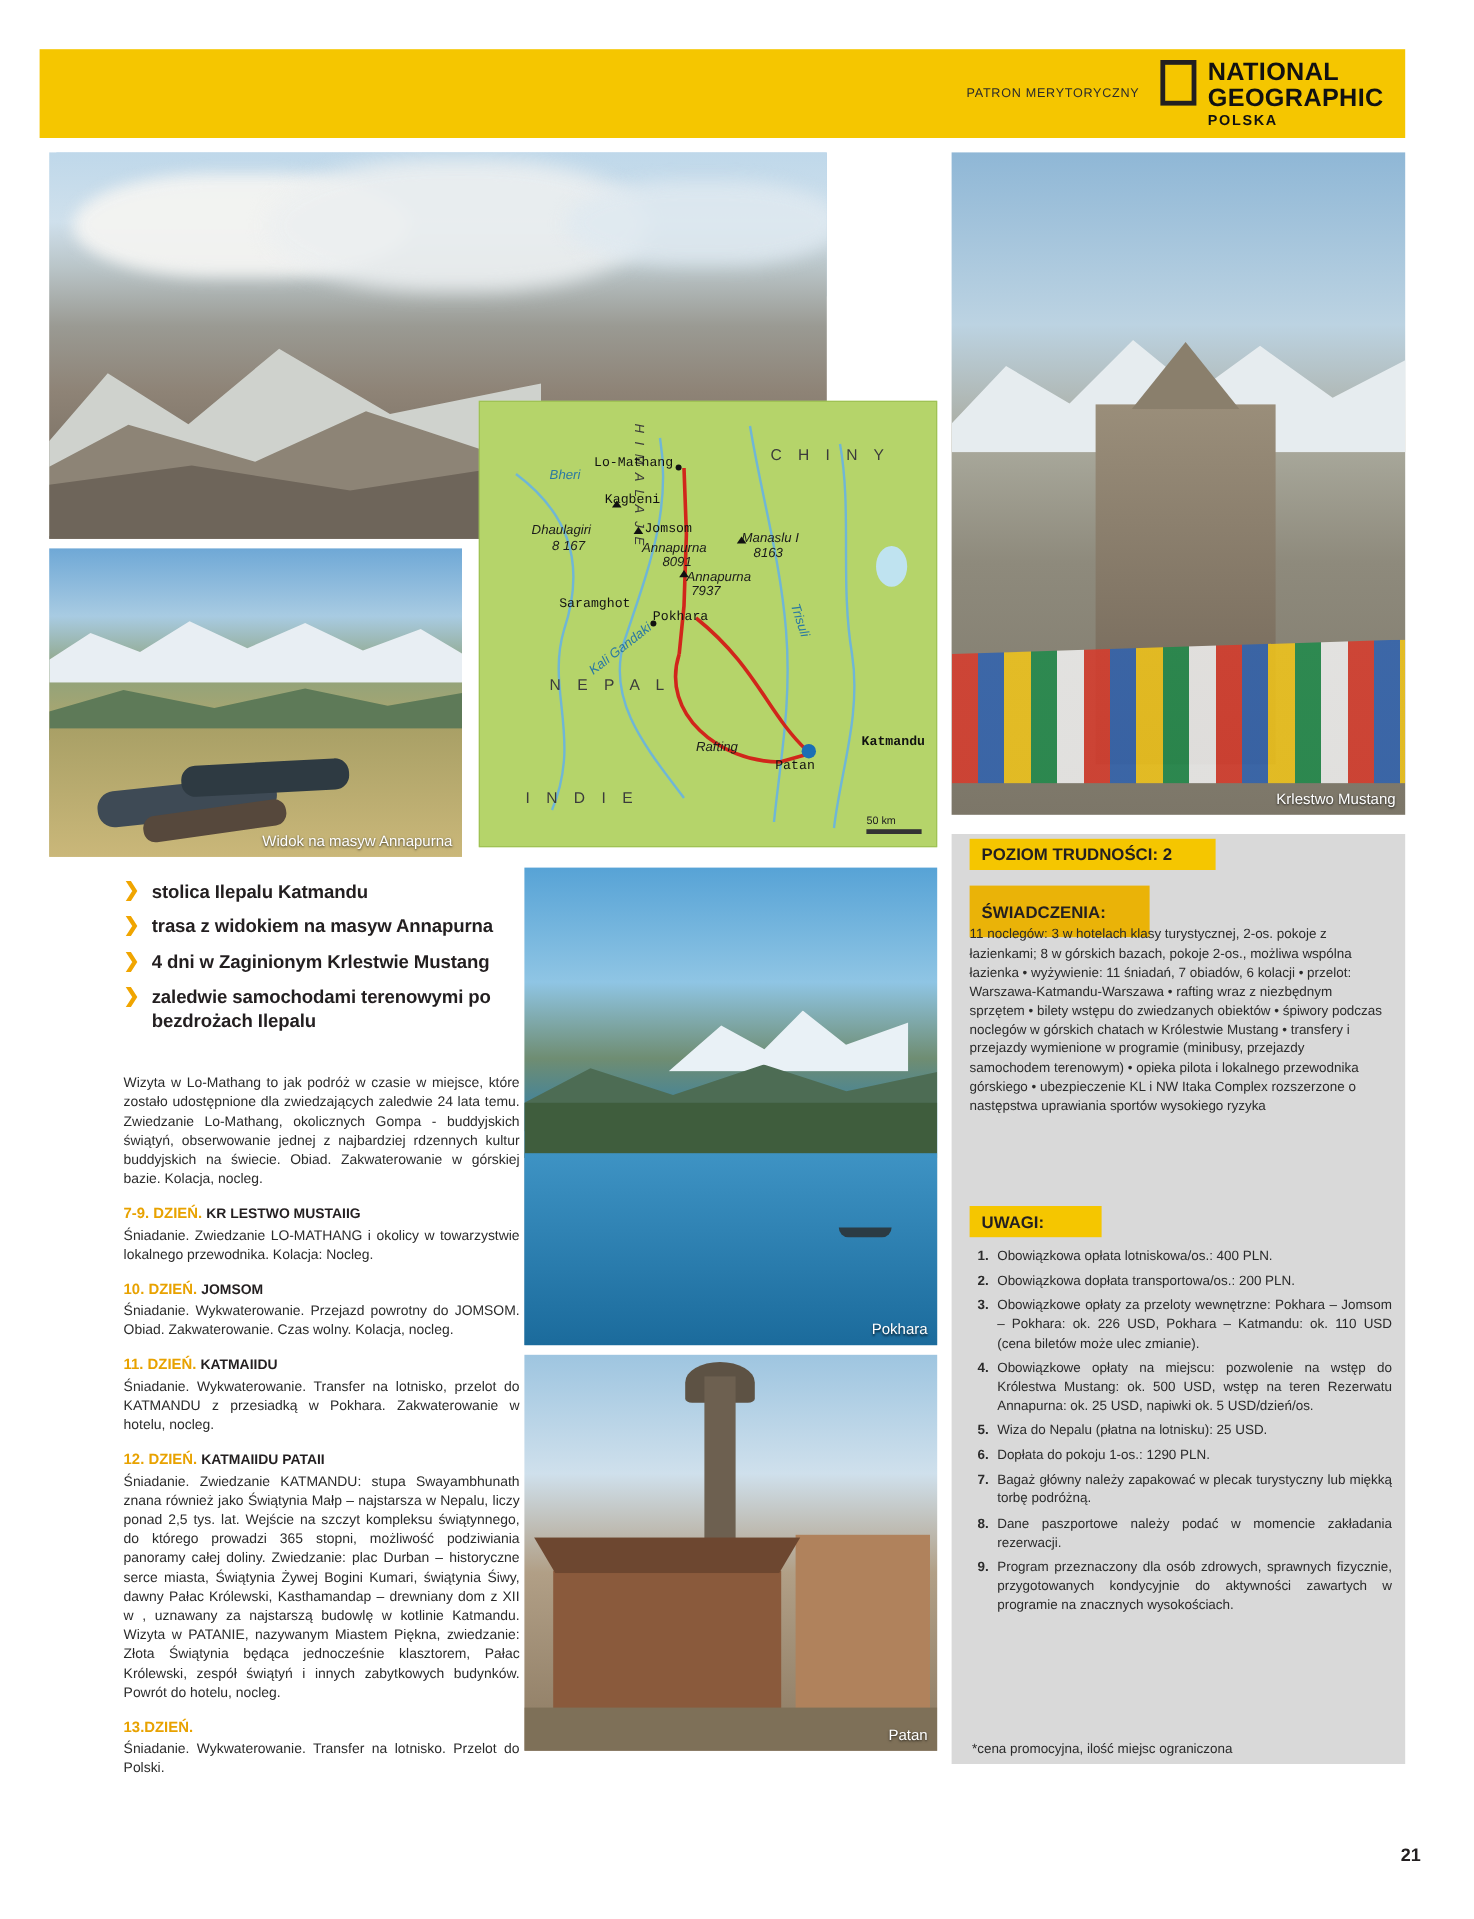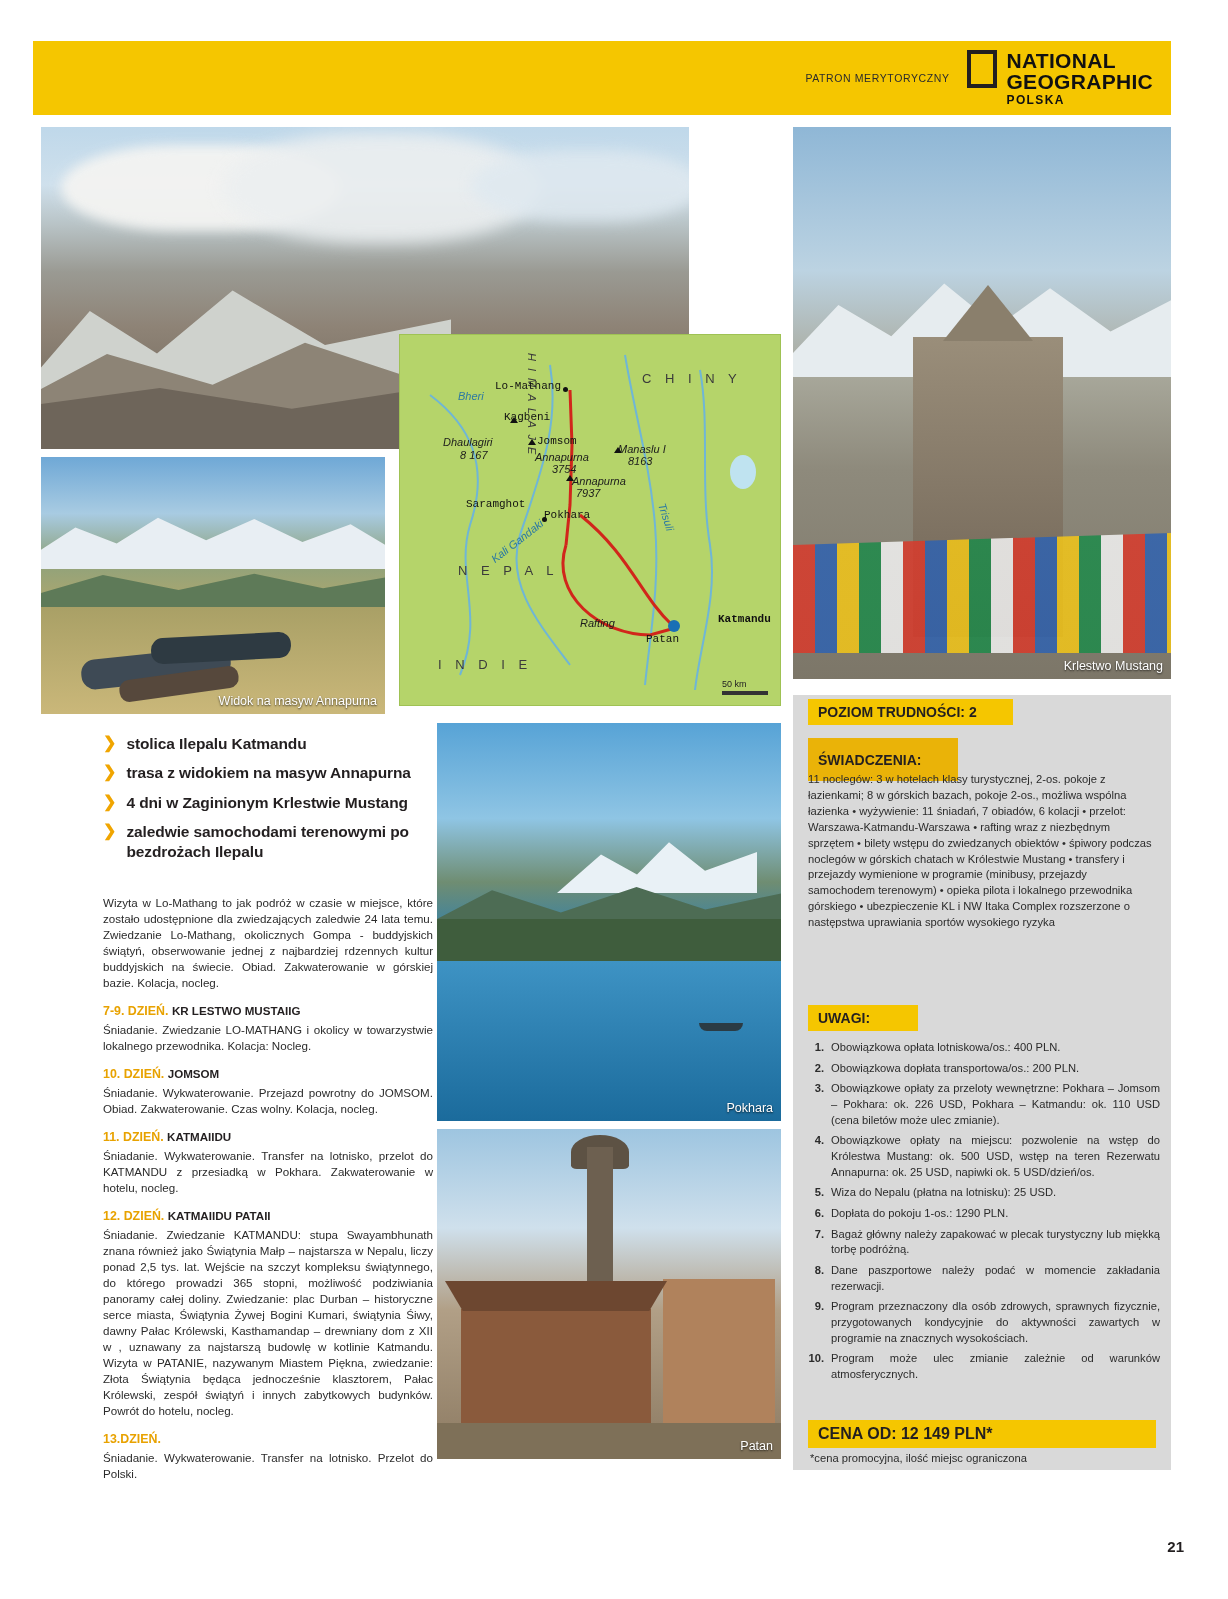--- a/index.html
+++ b/index.html
@@ -229,21 +229,21 @@
     <span class="map-city" style="left:104px;top:76px;">Kagbeni</span>
     <span class="map-city" style="left:137px;top:100px;">Jomsom</span>
     <span class="map-city" style="left:66px;top:163px;">Saramghot</span>
     <span class="map-city" style="left:144px;top:174px;">Pokhara</span>
     <span class="map-city" style="left:283px;top:278px;font-weight:bold;margin-left:35px;">Katmandu</span>
     <span class="map-city" style="left:246px;top:298px;">Patan</span>
 
     <span class="map-label it" style="left:43px;top:101px;">Dhaulagiri</span>
     <span class="map-label it" style="left:60px;top:114px;">8 167</span>
     <span class="map-label it" style="left:135px;top:116px;">Annapurna</span>
-    <span class="map-label it" style="left:152px;top:128px;">3754</span>
+    <span class="map-label it" style="left:152px;top:128px;">8091</span>
     <span class="map-label it" style="left:218px;top:108px;">Manaslu I</span>
     <span class="map-label it" style="left:228px;top:120px;">8163</span>
     <span class="map-label it" style="left:172px;top:140px;">Annapurna</span>
     <span class="map-label it" style="left:176px;top:152px;">7937</span>
 
     <span class="map-label it" style="left:58px;top:55px;color:#2b79a2;">Bheri</span>
     <span class="map-label it" style="left:86px;top:200px;color:#2b79a2;transform:rotate(-38deg);">Kali Gandaki</span>
     <span class="map-label it" style="left:252px;top:176px;color:#2b79a2;transform:rotate(72deg);">Trisuli</span>
     <span class="map-label it" style="left:180px;top:282px;">Rafting</span>
 
@@ -349,23 +349,18 @@
         <span class="t">Bagaż główny należy zapakować w plecak turystyczny lub miękką torbę podróżną.</span>
       </div>
     <div class="it">
         <span class="n">8.</span>
         <span class="t">Dane paszportowe należy podać w momencie zakładania rezerwacji.</span>
       </div>
     <div class="it">
         <span class="n">9.</span>
         <span class="t">Program przeznaczony dla osób zdrowych, sprawnych fizycznie, przygotowanych kondycyjnie do aktywności zawartych w programie na znacznych wysokościach.</span>
       </div>
-    <div class="it">
-        <span class="n">10.</span>
-        <span class="t">Program może ulec zmianie zależnie od warunków atmosferycznych.</span>
-      </div>
-  </div>
-
-  <div class="cena">CENA OD: 12 149 PLN*</div>
+  </div>
+
   <div class="cena-note">*cena promocyjna, ilość miejsc ograniczona</div>
 
   <div class="pagenum">21</div>
 </div>
 
 </body></html>

